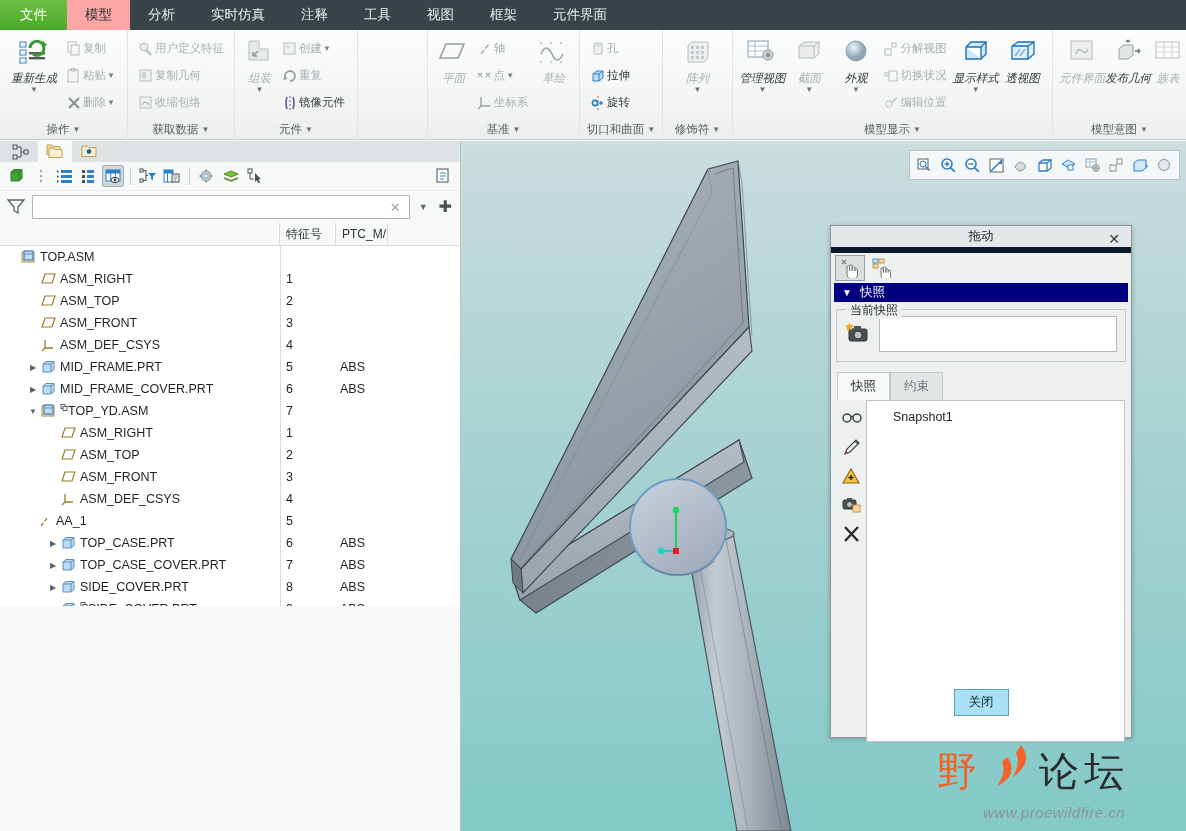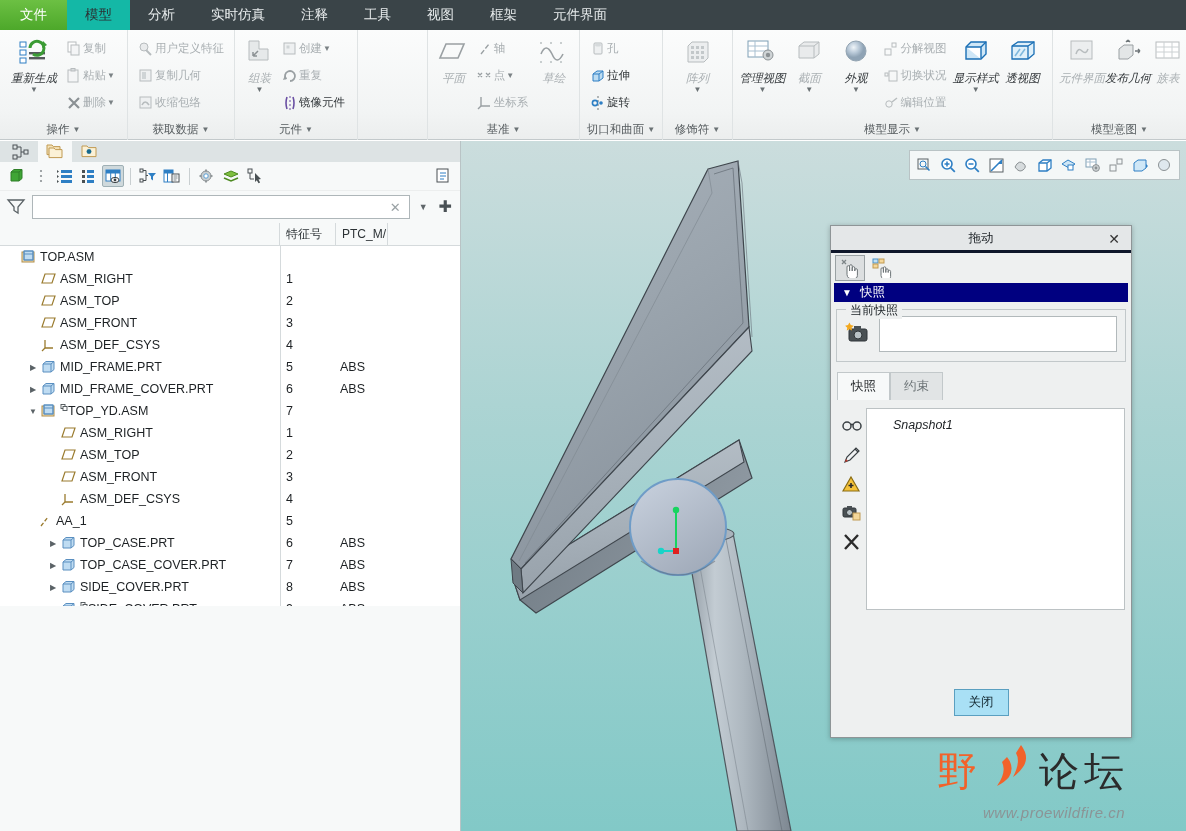--- a/index.html
+++ b/index.html
@@ -13,21 +13,21 @@
   #app { position:relative; width:1186px; height:831px; }
 
   
   .tabbar { position:absolute; left:0; top:0; width:1186px; height:30px;
             background:#3a4448; display:flex; align-items:stretch; }
   .tab { display:flex; align-items:center; justify-content:center;
          padding:0 18px; color:#e8eced; font-size:13.5px; cursor:default;
          white-space:nowrap; }
   .tab.file { background:linear-gradient(to bottom,#6cc043,#4da82a);
               color:#fff; font-size:13.5px; padding:0 20px; }
-  .tab.active { background:#14b8a6; color:#2b3134; }
+  .tab.active { background:#fca5a5; color:#2b3134; }
 
   
   .ribbon { position:absolute; left:0; top:30px; width:1186px; height:110px;
             background:linear-gradient(to bottom,#fbfcfc 0%,#f2f4f4 75%,#eceeee 100%);
             border-bottom:1px solid #c3c9cb; display:flex; }
   .rgroup { position:relative; height:110px; display:flex; flex-direction:column;
             border-right:1px solid #dfe3e4; }
   .rgroup:last-child { border-right:none; }
   .rgbody { flex:1; display:flex; align-items:flex-start; padding:4px 6px 0 6px; }
   .rglabel { height:22px; display:flex; align-items:center; justify-content:center;
@@ -97,21 +97,21 @@
               background:rgba(247,249,249,.93); border:1px solid #b9c3c5;
               display:flex; align-items:center; padding:0 3px; gap:1px; }
   .gt { width:23px; height:24px; display:flex; align-items:center; justify-content:center; cursor:default; }
 
   .watermark { position:absolute; right:6px; bottom:6px; width:252px; height:88px;
                display:flex; flex-direction:column; align-items:center; justify-content:center; }
 
   
   .dlg { position:absolute; left:830px; top:225px; width:302px; height:513px;
          background:#eef0f0; border:1px solid #8e9597; box-shadow:0 1px 5px rgba(0,0,0,.25); }
-  .dlg-title { height:27px; background:#e4e7e8; border-bottom:3px solid #0f172a;
+  .dlg-title { height:27px; background:#e4e7e8; border-bottom:6px solid #0f172a;
                display:flex; align-items:center; justify-content:center; position:relative;
                font-size:12.5px; color:#20262a; }
   .dlg-close { position:absolute; right:8px; top:4px; width:18px; height:18px;
                display:flex; align-items:center; justify-content:center;
                font-size:14px; color:#333; cursor:default; }
   .dlg-tools { height:30px; display:flex; align-items:center; padding-left:4px; gap:3px;
                background:#eef0f0; }
   .dtb { width:30px; height:26px; display:flex; align-items:center; justify-content:center; cursor:default; }
   .dtb.on { background:#dcdfe0; border:1px solid #9aa1a3; }
 
@@ -123,21 +123,21 @@
   .fsleg { position:absolute; top:-8px; left:9px; background:#eef0f0; padding:0 4px;
            font-size:12px; color:#20262a; }
   .fsrow { display:flex; align-items:center; gap:8px; }
   .fsrow .txt { flex:1; height:36px; background:#fff; border:1px solid #b2b9bb; }
 
   .dtabs { display:flex; margin:10px 4px 0 6px; gap:0; }
   .dtab { padding:5px 13px; font-size:12.5px; border:1px solid #c2c8ca; border-bottom:none;
           background:#e1e4e5; color:#6d7477; cursor:default; }
   .dtab.sel { background:#f7f9f9; color:#1d2124; }
 
-  .dlist-wrap { display:flex; margin:8px 6px; height:202px;font-style:italic; }
+  .dlist-wrap { display:flex; margin:0 6px; height:342px; }
   .dside { width:29px; display:flex; flex-direction:column; align-items:center; gap:7px; padding-top:7px; }
   .dside .si { width:22px; height:22px; display:flex; align-items:center; justify-content:center; cursor:default; }
   .dlist { flex:1; background:#fff; border:1px solid #bcc2c4; padding:6px 0 0 0; }
   .ditem { padding:0 8px 0 26px; height:19px; display:flex; align-items:center;
            font-size:12.5px; color:#1d2124; cursor:default; }
 
   .dlg-foot { position:absolute; left:0; bottom:0; width:300px; height:70px;
               display:flex; align-items:center; justify-content:center; }
   .btn-close { min-width:48px; padding:4px 14px; background:#a9e0f5; border:1px solid #5a9fc0;
                font-size:12.5px; color:#11252e; cursor:default; }

